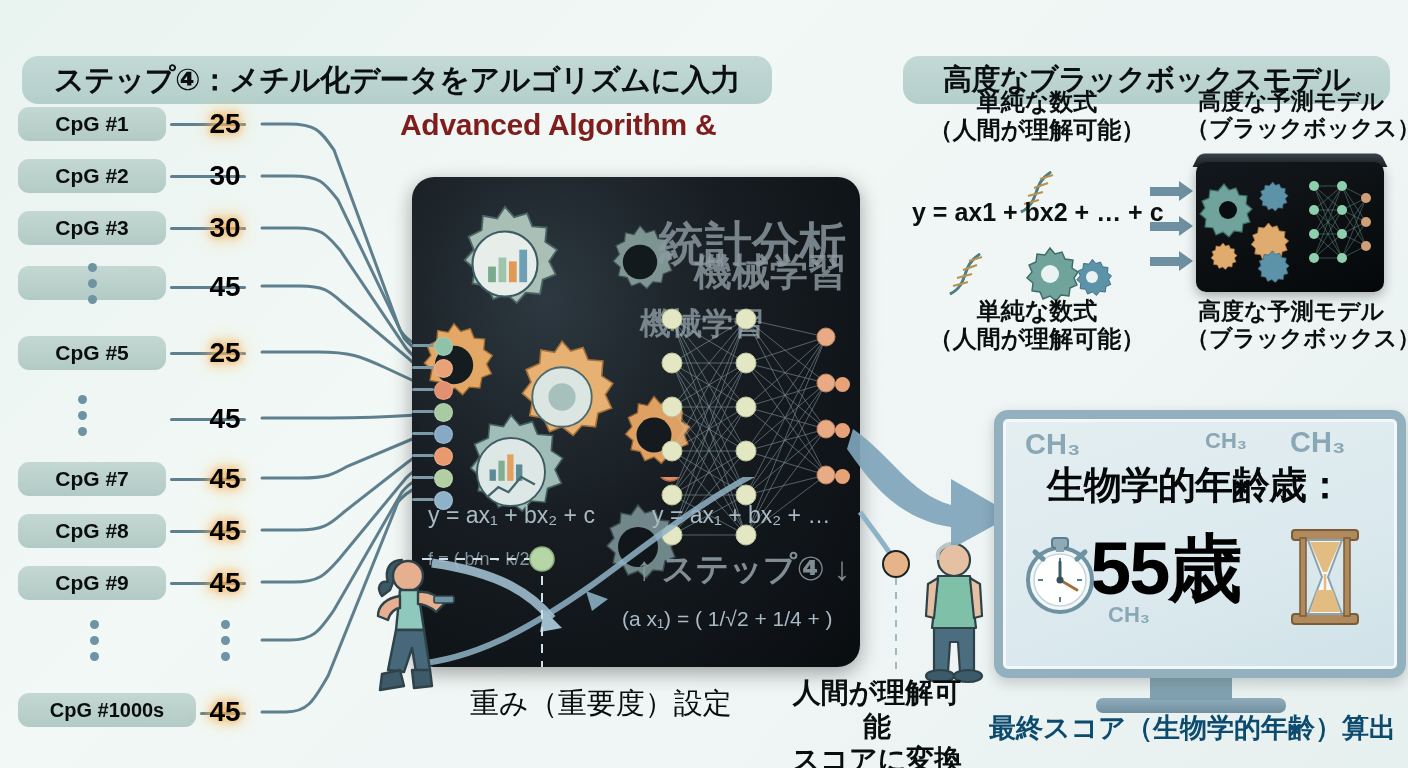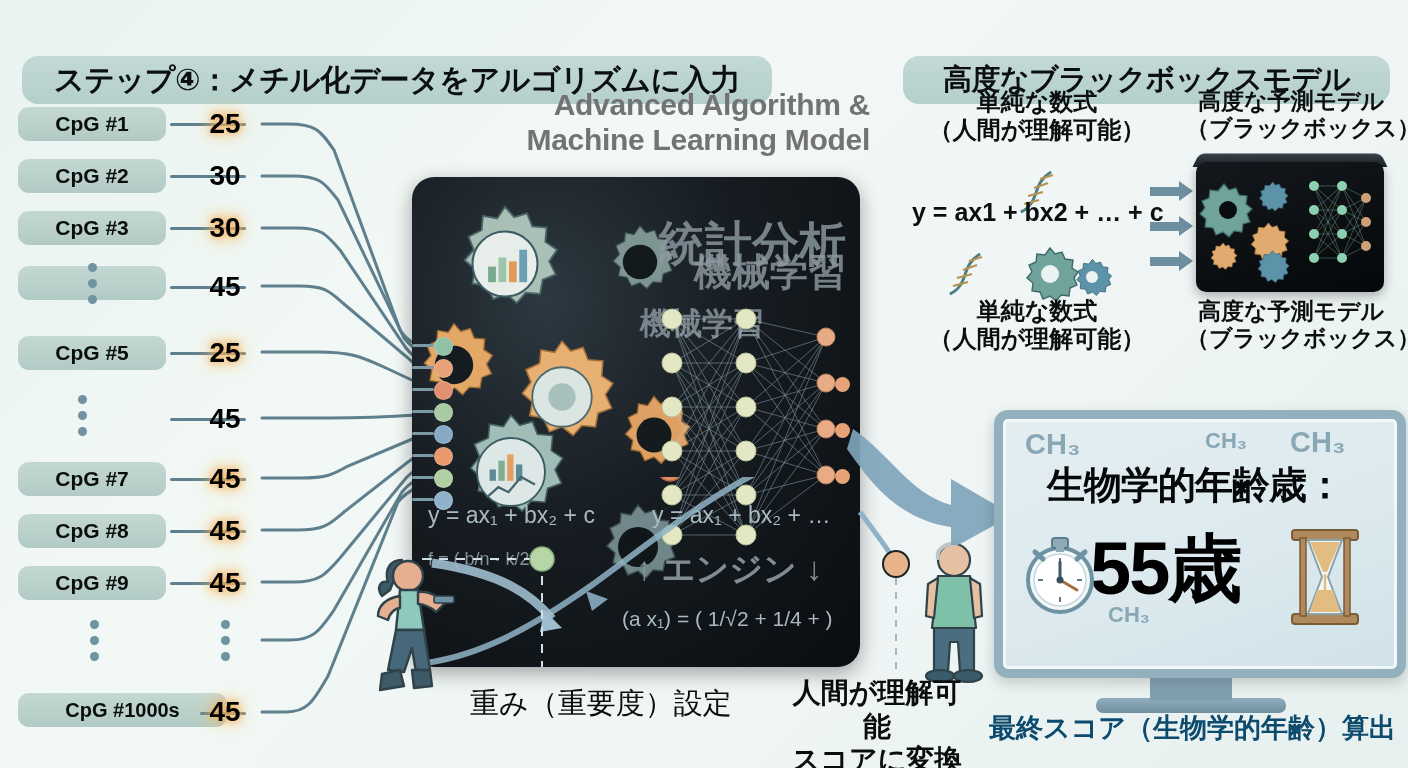--- a/index.html
+++ b/index.html
@@ -20,37 +20,37 @@
   #banner-left{left:22px;top:13px;width:750px;height:48px;font-size:30px;}
   #banner-right{left:903px;top:13px;width:487px;height:48px;font-size:29px;}
 
   
   .cpg-pill{
     position:absolute;left:18px;width:148px;height:34px;border-radius:11px;
     background:linear-gradient(180deg,#c4d8d3 0%,#b2cac5 100%);
     display:flex;align-items:center;justify-content:center;
     font-size:21px;font-weight:700;color:#0a0d0e;white-space:nowrap;
   }
-  .cpg-pill.wide{width:209px;font-size:20px;}
+  .cpg-pill.wide{width:178px;font-size:20px;}
   .dots-v{position:absolute;display:flex;flex-direction:column;gap:7px;align-items:center;}
   .dots-v i{width:9px;height:9px;border-radius:50%;background:#6e93a3;display:block;}
   .val{
     position:absolute;font-size:28px;font-weight:800;color:#000;
     text-align:center;width:54px;
   }
   .val.glow{text-shadow:0 0 13px #f6ad55,0 0 24px #fbd38d,0 0 6px #f6ad55;}
   .tick{position:absolute;height:3px;background:#5e7f8d;border-radius:2px;}
 
   
   #connectors{position:absolute;left:0;top:0;width:1408px;height:768px;pointer-events:none;}
 
   
   #center-title{
-    position:absolute;left:400px;top:88px;width:470px;text-align:right;
-    font-size:30px;font-weight:700;line-height:1.16;color:#737373;letter-spacing:-.3px;
+    position:absolute;left:400px;top:108px;width:470px;text-align:left;
+    font-size:30px;font-weight:700;line-height:1.16;color:#7f1d1d;letter-spacing:-.3px;
   }
   #dark-box{
     position:absolute;left:412px;top:177px;width:448px;height:490px;border-radius:22px;
     background:radial-gradient(ellipse at 30% 25%,#2d3840 0%,#161c21 45%,#0a0d10 100%);
     overflow:hidden;box-shadow:0 6px 20px rgba(0,0,0,.35);
   }
   .jp-ghost{position:absolute;color:#8d9aa1;font-weight:700;opacity:.82;white-space:nowrap;}
   .formula{position:absolute;color:#a9bac4;white-space:nowrap;font-weight:400;}
   .in-dot{position:absolute;width:17px;height:17px;border-radius:50%;border:1px solid rgba(255,255,255,.18);}
   .in-stub{position:absolute;height:3px;width:22px;background:#7c99a6;border-radius:2px;}
@@ -203,21 +203,20 @@
 
     <div class="cpg-pill wide" style="top:693px">
       <span>CpG #1000s</span>
     </div>
     <div class="tick" style="left:200px;top:712px;width:46px"></div>
     <div class="val glow" style="left:198px;top:696px">45</div>
   </div>
 
   <div id="center-title">
     <div>Advanced Algorithm &amp;</div>
-    <div>Machine Learning Model</div>
   </div>
 
   <div id="dark-box">
 
     <svg class="gear" style="left:28px;top:22px;" width="130" height="130" viewBox="0 0 100 100">
       <g fill="#b6cdc2" stroke="#4e6a6a" stroke-width="1.4" opacity=".92">
         <path d="M50 6l7 8 10-3 4 10 11 1-1 11 9 6-6 9 5 10-10 4-2 11-11-1-7 8-8-7-10 4-5-10-11-2 2-11-8-7 7-8-4-10 10-5 1-11 11 2z"></path>
       </g>
       <circle cx="50" cy="50" r="25" fill="#e7eeea" stroke="#3d5b62" stroke-width="1.6"></circle>
       <g>
@@ -272,21 +271,21 @@
     <svg class="gear" style="left:176px;top:320px;" width="100" height="100" viewBox="0 0 100 100">
       <g fill="#88a3a6" stroke="#44595d" stroke-width="1.4" opacity=".8">
         <path d="M50 8l7 8 10-3 4 10 10 1-1 11 9 6-6 9 4 10-10 4-2 10-10-1-7 8-8-7-10 4-5-10-10-2 2-10-8-7 7-8-4-10 10-5 1-10 10 2z"></path>
       </g>
       <circle cx="50" cy="50" r="20" fill="#10161a"></circle>
     </svg>
 
     <div class="jp-ghost" style="right:14px;top:36px;font-size:47px;">統計分析</div>
     <div class="jp-ghost" style="right:14px;top:70px;font-size:38px;">機械学習</div>
     <div class="jp-ghost" style="left:228px;top:126px;font-size:31px;">機械学習</div>
-    <div class="jp-ghost" style="left:224px;top:370px;font-size:33px;opacity:.9">↑ エンジン ↓</div>
+    <div class="jp-ghost" style="left:224px;top:370px;font-size:33px;opacity:.9">↑ ステップ④ ↓</div>
 
     <svg id="nn" width="210" height="260">
       <g stroke="#bcdbe6" stroke-width=".7" opacity=".55">
         <path d="M22,24 L96,24 M22,24 L96,68 M22,24 L96,112 M22,24 L96,156 M22,24 L96,200 M22,24 L96,240"></path>
         <path d="M22,68 L96,24 M22,68 L96,68 M22,68 L96,112 M22,68 L96,156 M22,68 L96,200 M22,68 L96,240"></path>
         <path d="M22,112 L96,24 M22,112 L96,68 M22,112 L96,112 M22,112 L96,156 M22,112 L96,200 M22,112 L96,240"></path>
         <path d="M22,156 L96,24 M22,156 L96,68 M22,156 L96,112 M22,156 L96,156 M22,156 L96,200 M22,156 L96,240"></path>
         <path d="M22,200 L96,24 M22,200 L96,68 M22,200 L96,112 M22,200 L96,156 M22,200 L96,200 M22,200 L96,240"></path>
         <path d="M22,240 L96,24 M22,240 L96,68 M22,240 L96,112 M22,240 L96,156 M22,240 L96,200 M22,240 L96,240"></path>
         <path d="M96,24 L176,42 M96,24 L176,88 M96,24 L176,134 M96,24 L176,180"></path>

